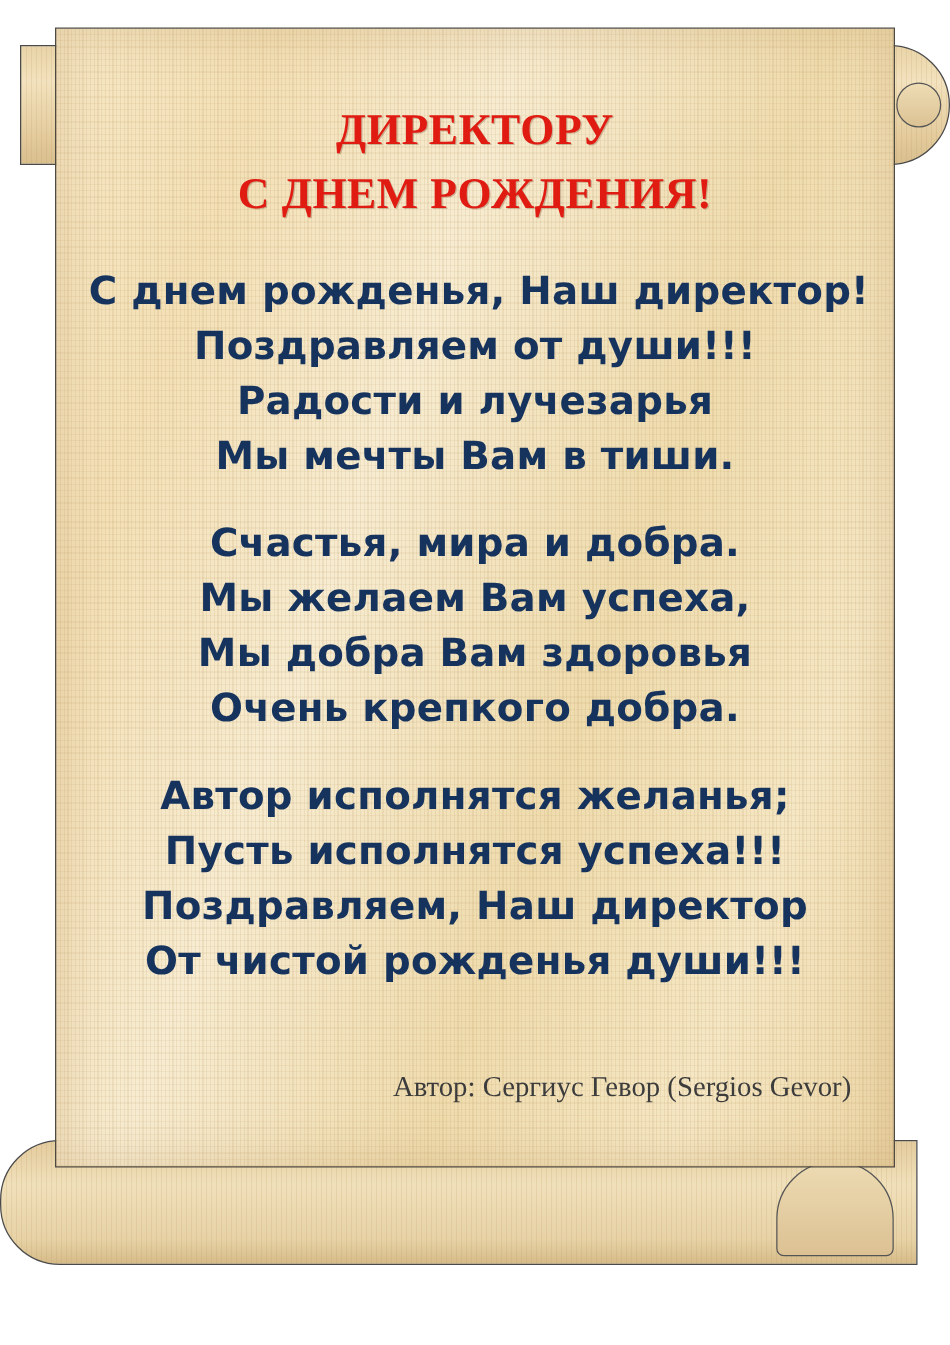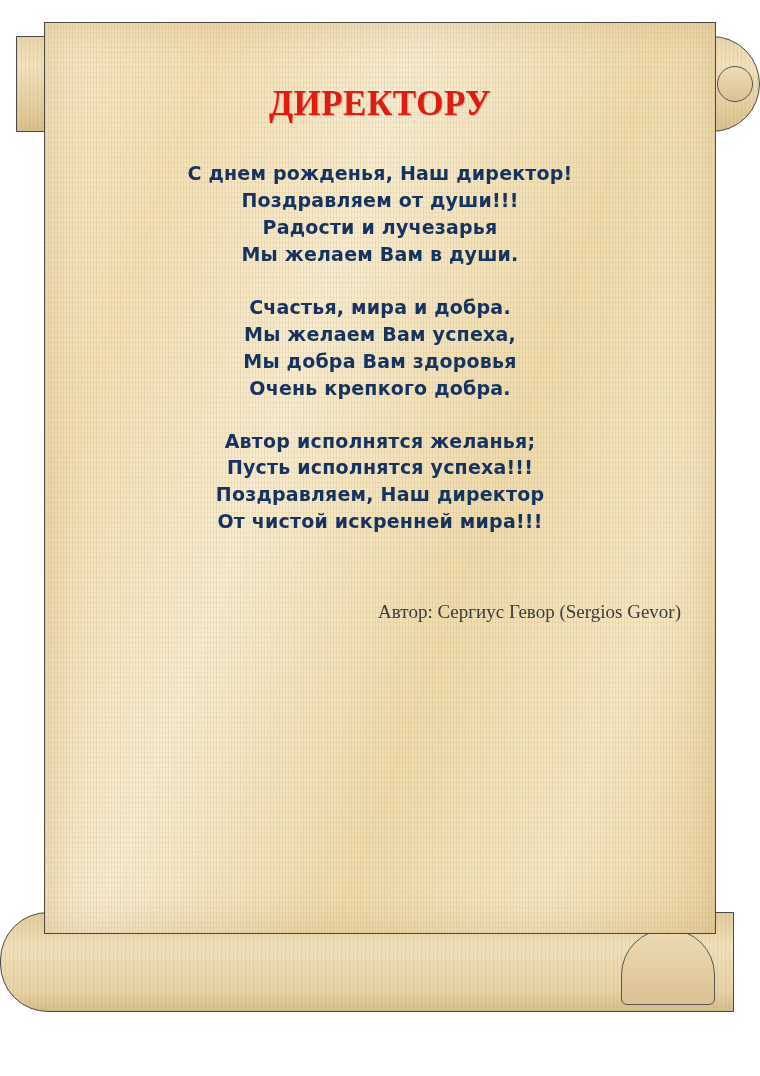--- a/index.html
+++ b/index.html
@@ -127,73 +127,74 @@
     letter-spacing: 0.5px;
     line-height: 1.45;
     text-shadow: 1px 1px 0 rgba(90,30,10,0.25);
   }
 
   .stanza {
     margin-top: 26px;
     color: #16335e;
     font-family: "DejaVu Sans", sans-serif;
     font-weight: bold;
-    font-size: 19px;
+    font-size: 31px;
     line-height: 1.42;
     letter-spacing: 0.2px;
   }
   .stanza.first {
     margin-top: 30px;
   }
   .stanza .verse {
     white-space: nowrap;
   }
 
   .author {
     margin-top: 66px;
     text-align: right;
     padding-right: 8px;
     color: #3c3c3c;
     font-family: "Liberation Serif", serif;
-    font-size: 19px;
+    font-size: 23px;
   }
 </style>
 </head>
 <body>
 
 <div class="card">
   <div class="scroll-wrap">
 
     <div class="roll-top"></div>
     <div class="roll-bottom"></div>
 
     <div class="sheet">
 
       <div class="title-block">
         <div class="title-line">ДИРЕКТОРУ</div>
+        <div class="title-line">С ДНЕМ РОЖДЕНИЯ!</div>
       </div>
 
       <div class="stanza first">
         <div class="verse">С днем рожденья, Наш директор!</div>
         <div class="verse">Поздравляем от души!!!</div>
         <div class="verse">Радости и лучезарья</div>
-        <div class="verse">Мы желаем Вам в души.</div>
+        <div class="verse">Мы мечты Вам в тиши.</div>
       </div>
 
       <div class="stanza">
         <div class="verse">Счастья, мира и добра.</div>
         <div class="verse">Мы желаем Вам успеха,</div>
         <div class="verse">Мы добра Вам здоровья</div>
         <div class="verse">Очень крепкого добра.</div>
       </div>
 
       <div class="stanza">
         <div class="verse">Автор исполнятся желанья;</div>
         <div class="verse">Пусть исполнятся успеха!!!</div>
         <div class="verse">Поздравляем, Наш директор</div>
-        <div class="verse">От чистой искренней мира!!!</div>
+        <div class="verse">От чистой рожденья души!!!</div>
       </div>
 
       <div class="author">Автор: Сергиус Гевор (Sergios Gevor)</div>
 
     </div>
   </div>
 </div>
 
 </body></html>

